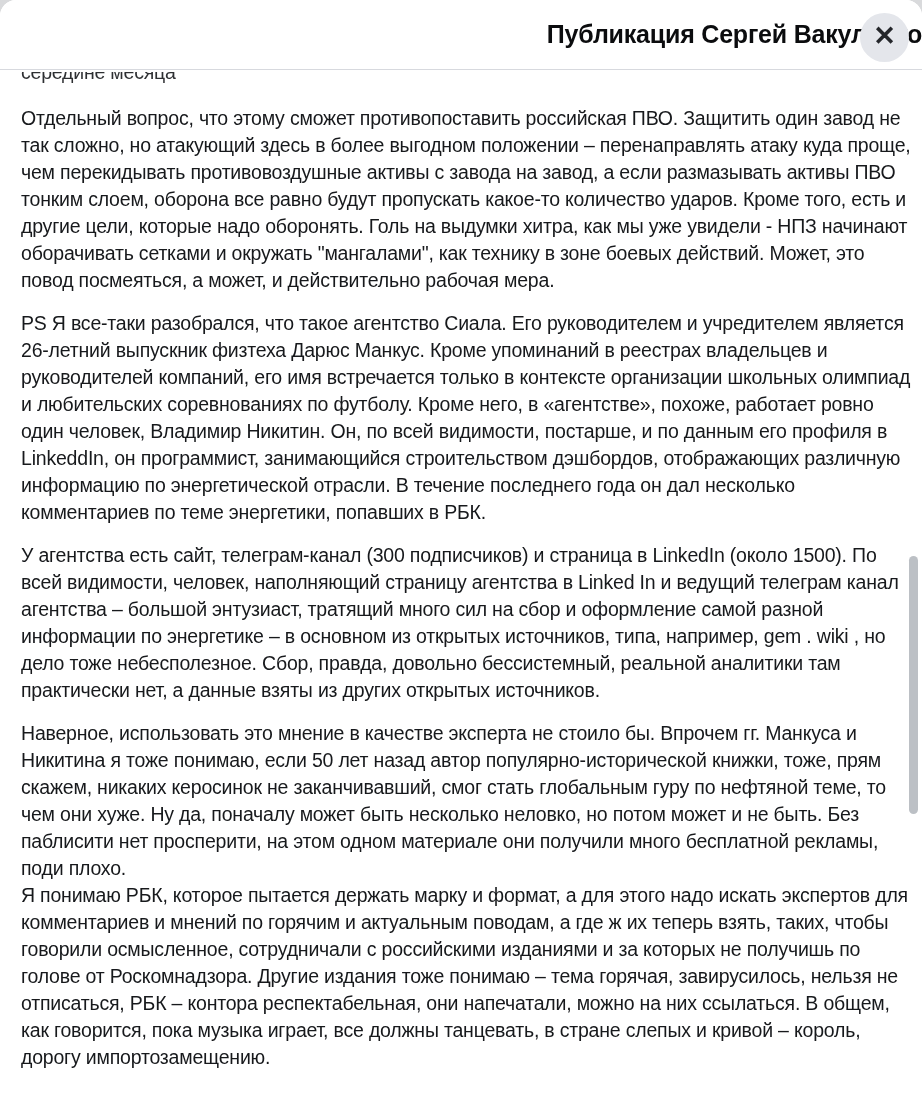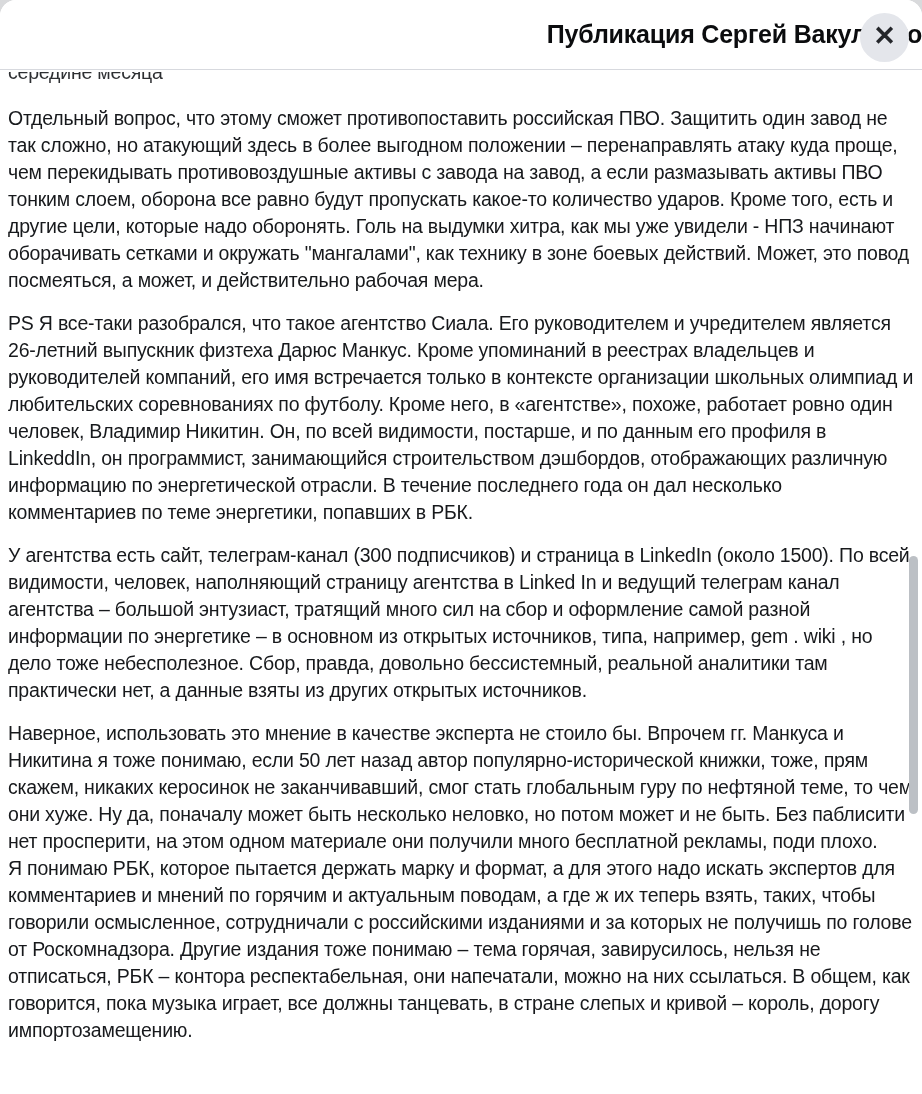--- a/index.html
+++ b/index.html
@@ -25,21 +25,21 @@
     position:absolute;right:13px;top:13px;width:49px;height:49px;
     border-radius:50%;background:#e4e6eb;border:none;cursor:pointer;
     display:flex;align-items:center;justify-content:center;padding:0;
   }
   .close-btn span{
     font-size:27px;font-weight:600;color:#24262a;line-height:1;
     transform:translateY(-1px);
   }
   .post-body{
     position:relative;
-    padding:2px 8px 0 8px;
+    padding:2px 8px 0 21px;
     font-size:19.5px;line-height:27px;letter-spacing:-0.2px;
     color:#17191c;
   }
   .clip-line{
     height:17px;overflow:hidden;margin-bottom:6px;opacity:.9;
   }
   .clip-line span{
     display:block;transform:translateY(-13px);
   }
   .post-body p{

